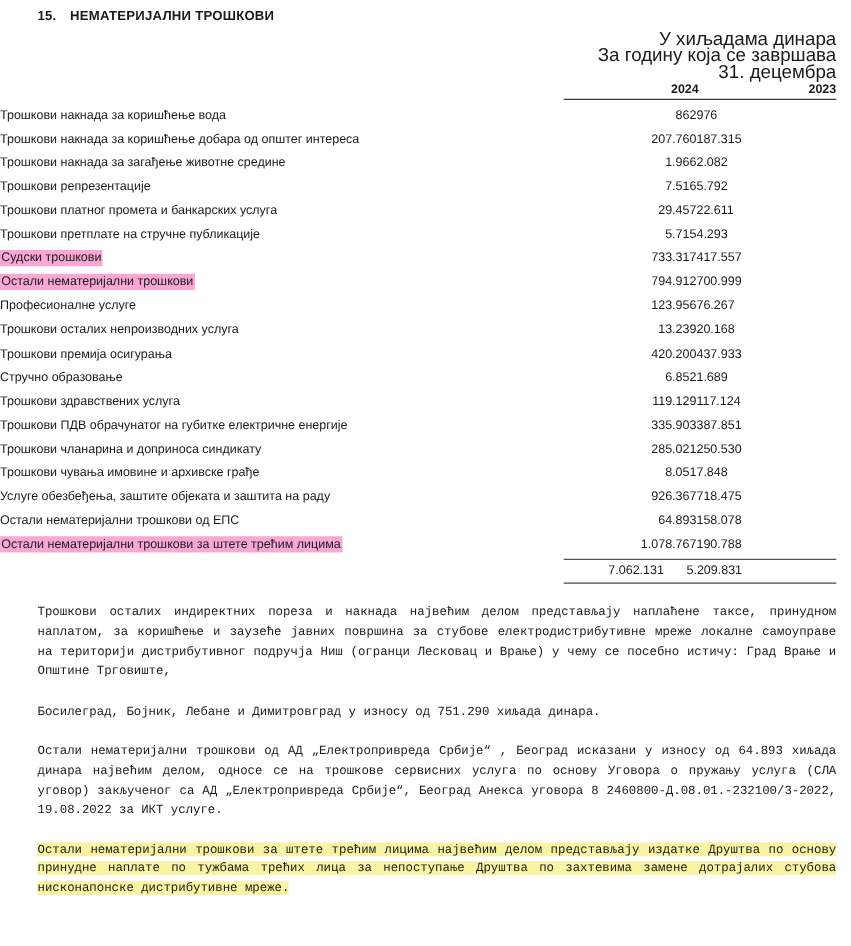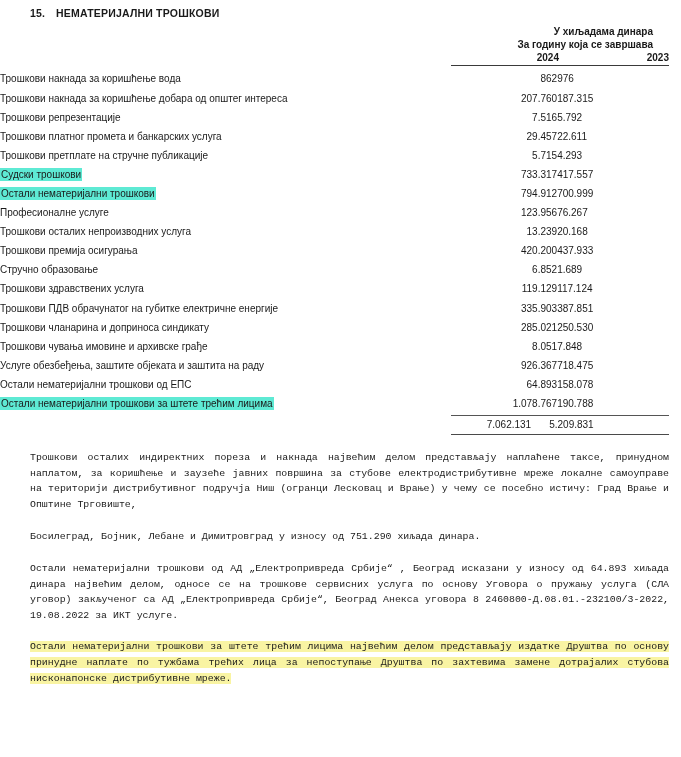--- a/index.html
+++ b/index.html
@@ -36,24 +36,24 @@
     width: 26px;
     flex: 0 0 26px;
   }
   .note-title {
     white-space: nowrap;
   }
 
   
   .col-head {
     margin-top: 6px;
-    padding-right: 28px;
+    padding-right: 12px;
     text-align: right;
-    font-size: 10px;
-    font-weight: bold;
+    font-size: 15px;
+    font-weight: normal;
     line-height: 13.2px;
   }
   .col-head .line1,
   .col-head .line2,
   .col-head .line3 {
     display: block;
   }
 
   .year-row {
     display: flex;
@@ -98,21 +98,21 @@
   td.v1 {
     text-align: right;
     width: 128px;
     padding-right: 18px;
   }
   td.v2 {
     width: 110px;
     padding-right: 12px;
   }
   .hl {
-    background: #5eead4;
+    background: #f9a8d4;
     padding: 1px 1px 1px 1px;
     box-decoration-break: clone;
     -webkit-box-decoration-break: clone;
   }
 
   
   .totals-wrap {
     margin-top: 2px;
     position: relative;
   }
@@ -171,40 +171,46 @@
 <div class="page">
 
   <div class="note-heading">
     <span class="note-num">15.</span>
     <span class="note-title">НЕМАТЕРИЈАЛНИ ТРОШКОВИ</span>
   </div>
 
   <div class="col-head">
     <span class="line1">У хиљадама динара</span>
     <span class="line2">За годину која се завршава</span>
+    <span class="line3">31. децембра</span>
   </div>
 
   <div class="year-row">
     <span class="year-cell y2024">2024</span>
     <span class="year-cell y2023">2023</span>
   </div>
 
   <div class="rule-top"></div>
 
   <table class="items">
     <tbody>
         <tr>
           <td class="label">Трошкови накнада за коришћење вода</td>
           <td class="v1">862</td>
           <td class="v2">976</td>
         </tr>
         <tr>
           <td class="label">Трошкови накнада за коришћење добара од општег интереса</td>
           <td class="v1">207.760</td>
           <td class="v2">187.315</td>
+        </tr>
+        <tr>
+          <td class="label">Трошкови накнада за загађење животне средине</td>
+          <td class="v1">1.966</td>
+          <td class="v2">2.082</td>
         </tr>
         <tr>
           <td class="label">Трошкови репрезентације</td>
           <td class="v1">7.516</td>
           <td class="v2">5.792</td>
         </tr>
         <tr>
           <td class="label">Трошкови платног промета и банкарских услуга</td>
           <td class="v1">29.457</td>
           <td class="v2">22.611</td>

